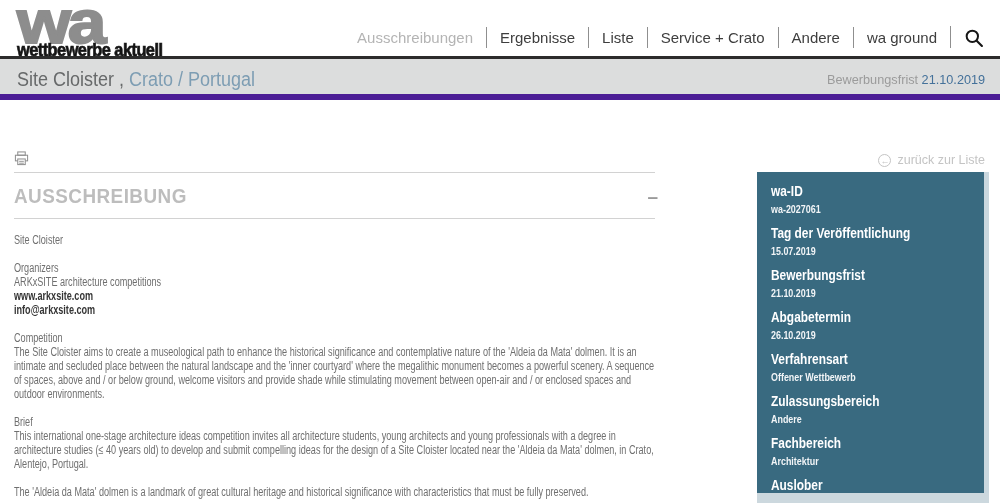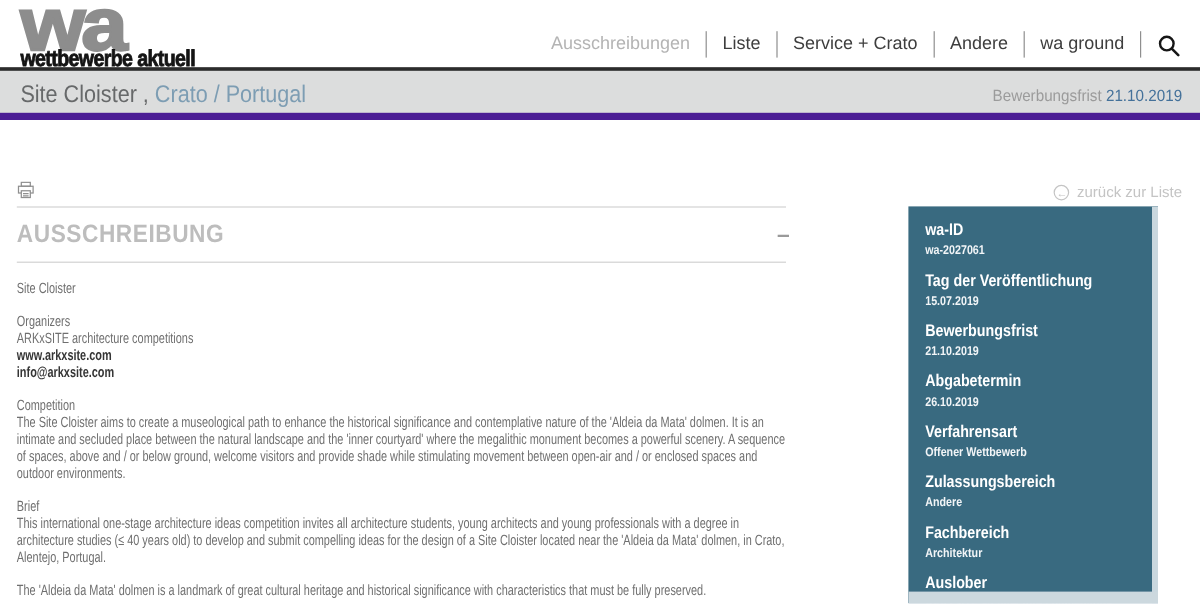--- a/index.html
+++ b/index.html
@@ -17,21 +17,21 @@
     line-height:42px; letter-spacing:-3px;
     -webkit-text-stroke:2px #8d8d8d;
     transform:scaleX(1.12); transform-origin:0 0;
   }
   .logo-sub {
     display:block; font-size:19px; font-weight:bold; color:#141414;
     line-height:15px; letter-spacing:-0.6px; margin-top:-1px;
     -webkit-text-stroke:0.7px #141414;
     transform:scaleX(0.86); transform-origin:0 0; white-space:nowrap;
   }
-  .nav { position:absolute; right:8px; top:26px; display:flex; list-style:none; }
+  .nav { position:absolute; right:8px; top:26px; display:flex; align-items:center; list-style:none; }
   .nav-item {
     font-size:15px; color:#3e3e3e; padding:2px 13px; white-space:nowrap; cursor:pointer;
     border-left:1px solid #8f8f8f;
   }
   .nav-item:first-child { border-left:none; }
   .nav-item.active { color:#b4b4b4; }
   .nav-search { border-left:1px solid #8f8f8f; padding:2px 8px 0 13px; cursor:pointer; }
   .nav-search svg { display:block; }
 
   
@@ -83,21 +83,21 @@
     position:absolute; left:14px; top:233px; width:866px;
     font-size:12.3px; line-height:14px; color:#6f6f6f;
     transform:scaleX(0.74); transform-origin:0 0;
   }
   .article p { margin-top:14px; }
   .article p:first-child { margin-top:0; }
   .article a { color:#353535; font-weight:bold; text-decoration:none; }
 
   
   .sidebar {
-    position:absolute; left:757px; top:172px; width:208px; height:331px;
+    position:absolute; left:757px; top:172px; width:232px; height:331px;
     background:#396a80; overflow:hidden;
   }
   .sidebar-inner {
     position:absolute; left:14px; top:11px; width:240px;
     transform:scaleX(0.85); transform-origin:0 0;
   }
   .sb-field { margin-bottom:9px; }
   .sb-label { font-size:14px; font-weight:bold; color:#ffffff; line-height:16px; white-space:nowrap; }
   .sb-value { font-size:10.5px; font-weight:bold; color:#f2f5f7; line-height:14px; margin-top:3px; white-space:nowrap; }
   .sb-vscroll { position:absolute; top:0; right:0; width:5px; height:100%; background:#c9d7de; cursor:pointer; }
@@ -108,20 +108,21 @@
 
 <div class="page">
 
   <div class="header">
     <div class="logo">
       <span class="logo-wa">wa</span>
       <span class="logo-sub">wettbewerbe aktuell</span>
     </div>
     <ul class="nav">
       <li class="nav-item active">Ausschreibungen</li>
+      <li class="nav-item">Ergebnisse</li>
       <li class="nav-item">Liste</li>
       <li class="nav-item">Service + Crato</li>
       <li class="nav-item">Andere</li>
       <li class="nav-item">wa ground</li>
       <li class="nav-search">
         <svg width="20" height="20" viewBox="0 0 24 24">
           <circle cx="10" cy="10" r="6.8" fill="none" stroke="#161616" stroke-width="2.4"></circle>
           <line x1="15.2" y1="15.2" x2="21.5" y2="21.5" stroke="#161616" stroke-width="2.6" stroke-linecap="round"></line>
         </svg>
       </li>

